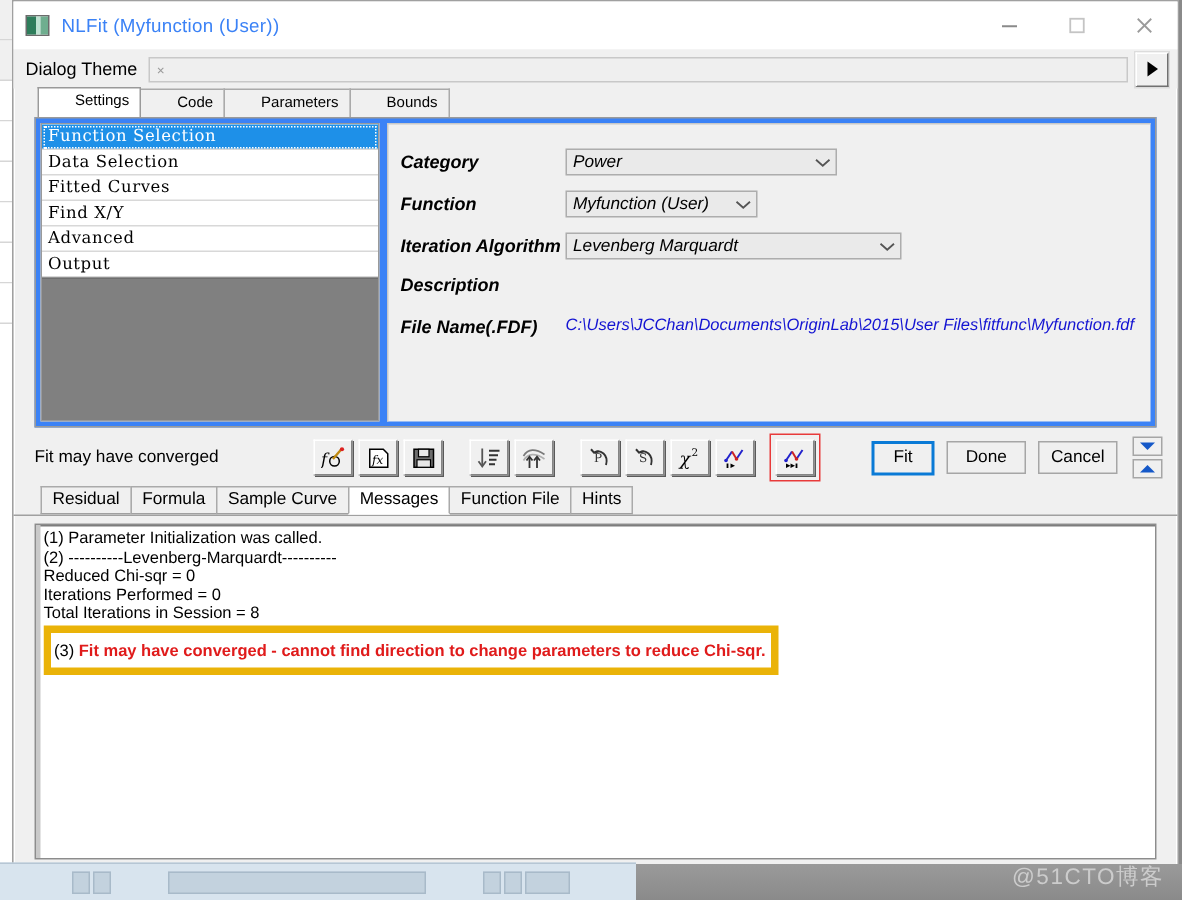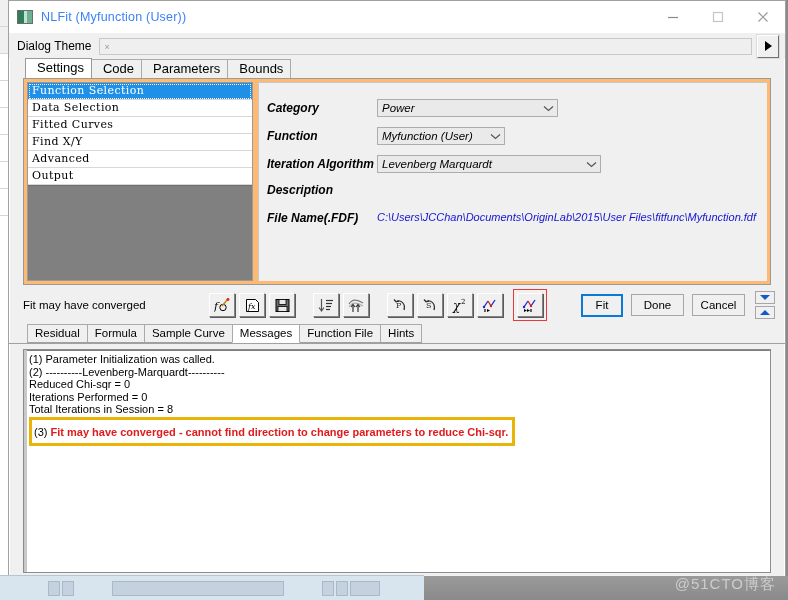--- a/index.html
+++ b/index.html
@@ -78,30 +78,30 @@
     width:0;height:0;border-left:7px solid #000;
     border-top:5px solid transparent;border-bottom:5px solid transparent;
   }
 
   
   #tabstrip{
     display:flex;align-items:flex-end;height:19px;padding-left:16px;
     flex:0 0 auto;
   }
   .tab{
-    font-size:13px;padding:2px 7px 2px 11px;line-height:14px;
+    font-size:10px;padding:2px 7px 2px 24px;line-height:14px;
     background:#f0f0f0;border:1px solid #aaaaaa;border-bottom:none;
     margin-right:-1px;color:#000;
   }
   .tab.active{background:#ffffff;border-color:#9a9a9a;position:relative;z-index:2;
      padding-bottom:3px;}
 
   
   #settings-body{
-    margin:0 14px 0 14px;height:207px;background:#fdba74;
+    margin:0 14px 0 14px;height:207px;background:#3b82f6;
     border:1px solid #9a9a9a;display:flex;flex:0 0 auto;box-sizing:border-box;
   }
   #tree-pane{
     width:226px;margin:3px;background:#fff;border:1px solid #9a9a9a;
     display:flex;flex-direction:column;box-sizing:border-box;
   }
   #tree-list{background:#fff;}
   .tree-item{
     font-family:"DejaVu Serif","Liberation Serif",serif;
     font-size:11px;height:16px;line-height:16px;padding-left:4px;
@@ -196,21 +196,21 @@
     margin:5px 14px 0 14px;flex:1;background:#ffffff;
     border:1px solid #8c8c8c;
     box-shadow:inset 1px 1px 0 #7d7d7d;
     position:relative;overflow:hidden;box-sizing:border-box;
   }
   #msg-inner{position:absolute;left:5px;top:3px;right:4px;bottom:2px;overflow:hidden;}
   .msg-line{
     font-size:11px;line-height:12.5px;color:#000;white-space:nowrap;
   }
   #msg-highlight{
-    margin-top:1px;border:3px solid #eab308;padding:2px 4px 3px 2px;
+    margin-top:1px;border:5px solid #eab308;padding:2px 4px 3px 2px;
     display:inline-block;
   }
   #msg-highlight .idx{font-size:11px;color:#000;}
   #msg-highlight .warn{font-size:11px;color:#e01b1b;font-weight:bold;}
   #msg-scroll-left{position:absolute;left:0;top:0;bottom:0;width:3px;background:#c9c9c9;}
 
   
   #watermark{
     position:absolute;right:12px;bottom:6px;font-size:15px;color:#cccccc;
     letter-spacing:1px;pointer-events:none;

